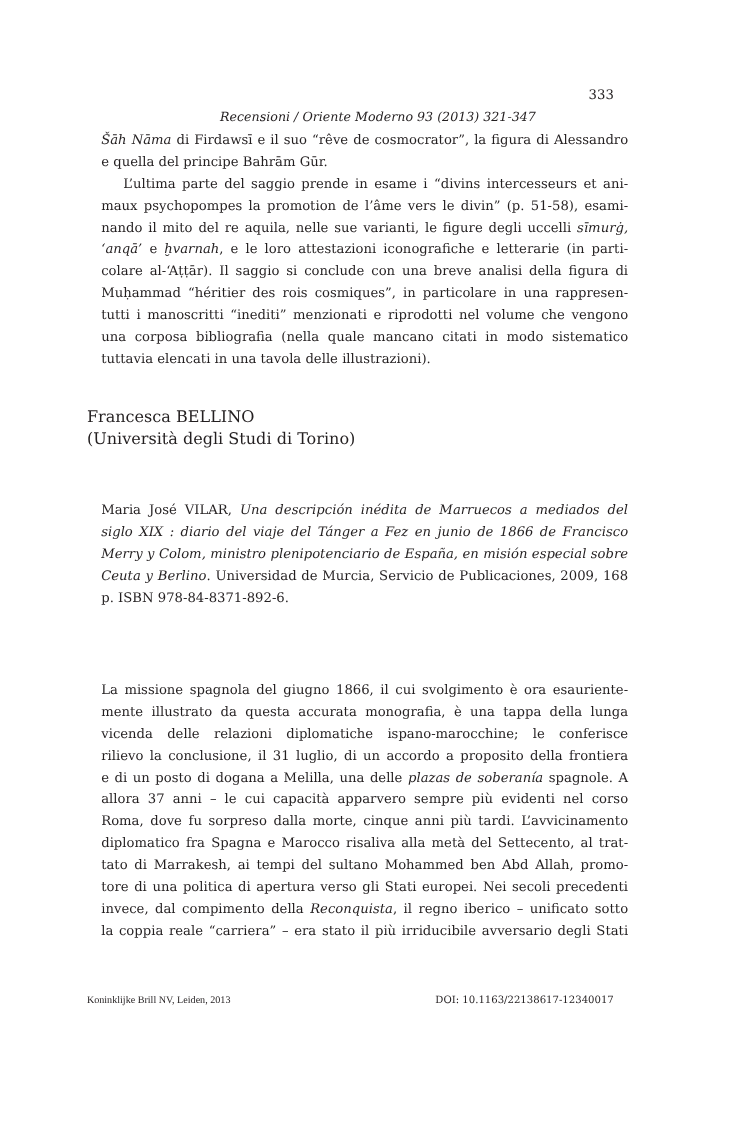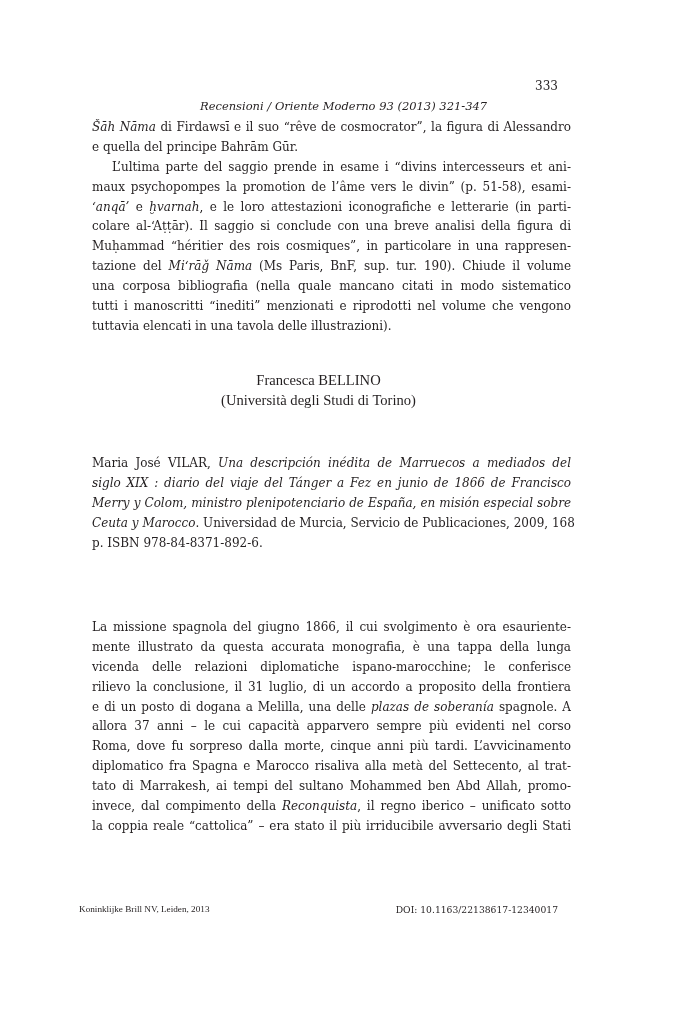--- a/index.html
+++ b/index.html
@@ -62,22 +62,21 @@
   .line.last { text-align-last: left; }
   .line.ind { padding-left: 20px; }
   i, .it { font-style: italic; }
   .signature {
     position: absolute;
     left: 79px;
     width: 479px;
     top: 370px;
     font-size: 14.6px;
     line-height: 20px;
-    text-align: center;
-    font-family: Liberation Serif, serif;
+    text-align: left;
   }
   .footer {
     position: absolute;
     top: 904px;
     left: 79px;
     width: 479px;
     font-size: 9.2px;
     height: 14px;
   }
   .footer .publisher { position: absolute; left: 0; top: 0; white-space: nowrap; font-family: Liberation Serif, serif; }
@@ -91,54 +90,55 @@
   <div class="running-head">
     <span class="journal">Recensioni / Oriente Moderno 93 (2013) 321-347</span>
     <span class="page-no">333</span>
   </div>
 
   <div class="block" id="review1-body" style="top:118px;">
       <span class="line"><span class="it">Šāh Nāma</span><span> di Firdawsī e il suo “rêve de cosmocrator”, la figura di Alessandro</span></span>
       <span class="line last"><span>e quella del principe Bahrām Gūr.</span></span>
       <span class="line ind"><span>L’ultima parte del saggio prende in esame i “divins intercesseurs et ani-</span></span>
       <span class="line"><span>maux psychopompes la promotion de l’âme vers le divin” (p. 51-58), esami-</span></span>
+      <span class="line"><span>nando il mito del re aquila, nelle sue varianti, le figure degli uccelli </span><span class="it">sīmurġ,</span></span>
       <span class="line"><span class="it">‘anqā’</span><span> e </span><span class="it">ḫvarnah</span><span>, e le loro attestazioni iconografiche e letterarie (in parti-</span></span>
       <span class="line"><span>colare al-‘Aṭṭār). Il saggio si conclude con una breve analisi della figura di</span></span>
       <span class="line"><span>Muḥammad “héritier des rois cosmiques”, in particolare in una rappresen-</span></span>
-      <span class="line"><span>tazione del </span><span class="it">Mi‘rāǧ Nāma</span><span> (Ms Paris, BnF, sup. tur. 190). Chiude il volume</span></span>
+      <span class="line"><span>tutti i manoscritti “inediti” menzionati e riprodotti nel volume che vengono</span></span>
       <span class="line"><span>una corposa bibliografia (nella quale mancano citati in modo sistematico</span></span>
-      <span class="line"><span>tutti i manoscritti “inediti” menzionati e riprodotti nel volume che vengono</span></span>
       <span class="line last"><span>tuttavia elencati in una tavola delle illustrazioni).</span></span>
     </div>
 
   <div class="signature">
     <div>Francesca BELLINO</div>
     <div>(Università degli Studi di Torino)</div>
   </div>
 
   <div class="block" id="review2-citation" style="top:454px;">
       <span class="line"><span>Maria José VILAR, </span><span class="it">Una descripción inédita de Marruecos a mediados del</span></span>
       <span class="line"><span class="it">siglo XIX : diario del viaje del Tánger a Fez en junio de 1866 de Francisco</span></span>
       <span class="line"><span class="it">Merry y Colom, ministro plenipotenciario de España, en misión especial sobre</span></span>
-      <span class="line"><span class="it">Ceuta y Marocco</span><span>. Universidad de Murcia, Servicio de Publicaciones, 2009, 168</span></span>
+      <span class="line"><span class="it">Ceuta y Berlino</span><span>. Universidad de Murcia, Servicio de Publicaciones, 2009, 168</span></span>
       <span class="line last"><span>p. ISBN 978-84-8371-892-6.</span></span>
     </div>
 
   <div class="block" id="review2-body" style="top:575px;margin-top:43px;">
       <span class="line"><span>La missione spagnola del giugno 1866, il cui svolgimento è ora esauriente-</span></span>
       <span class="line"><span>mente illustrato da questa accurata monografia, è una tappa della lunga</span></span>
       <span class="line"><span>vicenda delle relazioni diplomatiche ispano-marocchine; le conferisce</span></span>
       <span class="line"><span>rilievo la conclusione, il 31 luglio, di un accordo a proposito della frontiera</span></span>
       <span class="line"><span>e di un posto di dogana a Melilla, una delle </span><span class="it">plazas de soberanía</span><span> spagnole. A</span></span>
       <span class="line"><span>allora 37 anni – le cui capacità apparvero sempre più evidenti nel corso</span></span>
       <span class="line"><span>Roma, dove fu sorpreso dalla morte, cinque anni più tardi. L’avvicinamento</span></span>
       <span class="line"><span>diplomatico fra Spagna e Marocco risaliva alla metà del Settecento, al trat-</span></span>
       <span class="line"><span>tato di Marrakesh, ai tempi del sultano Mohammed ben Abd Allah, promo-</span></span>
+      <span class="line"><span>tore di una politica di apertura verso gli Stati europei. Nei secoli precedenti</span></span>
       <span class="line"><span>invece, dal compimento della </span><span class="it">Reconquista</span><span>, il regno iberico – unificato sotto</span></span>
-      <span class="line"><span>la coppia reale “cattolica” – era stato il più irriducibile avversario degli Stati</span></span>
+      <span class="line"><span>la coppia reale “carriera” – era stato il più irriducibile avversario degli Stati</span></span>
     </div>
 
   <div class="footer">
     <span class="publisher">Koninklijke Brill NV, Leiden, 2013</span>
     <span class="doi">DOI: 10.1163/22138617-12340017</span>
   </div>
 
 </div>
 
 </body></html>

